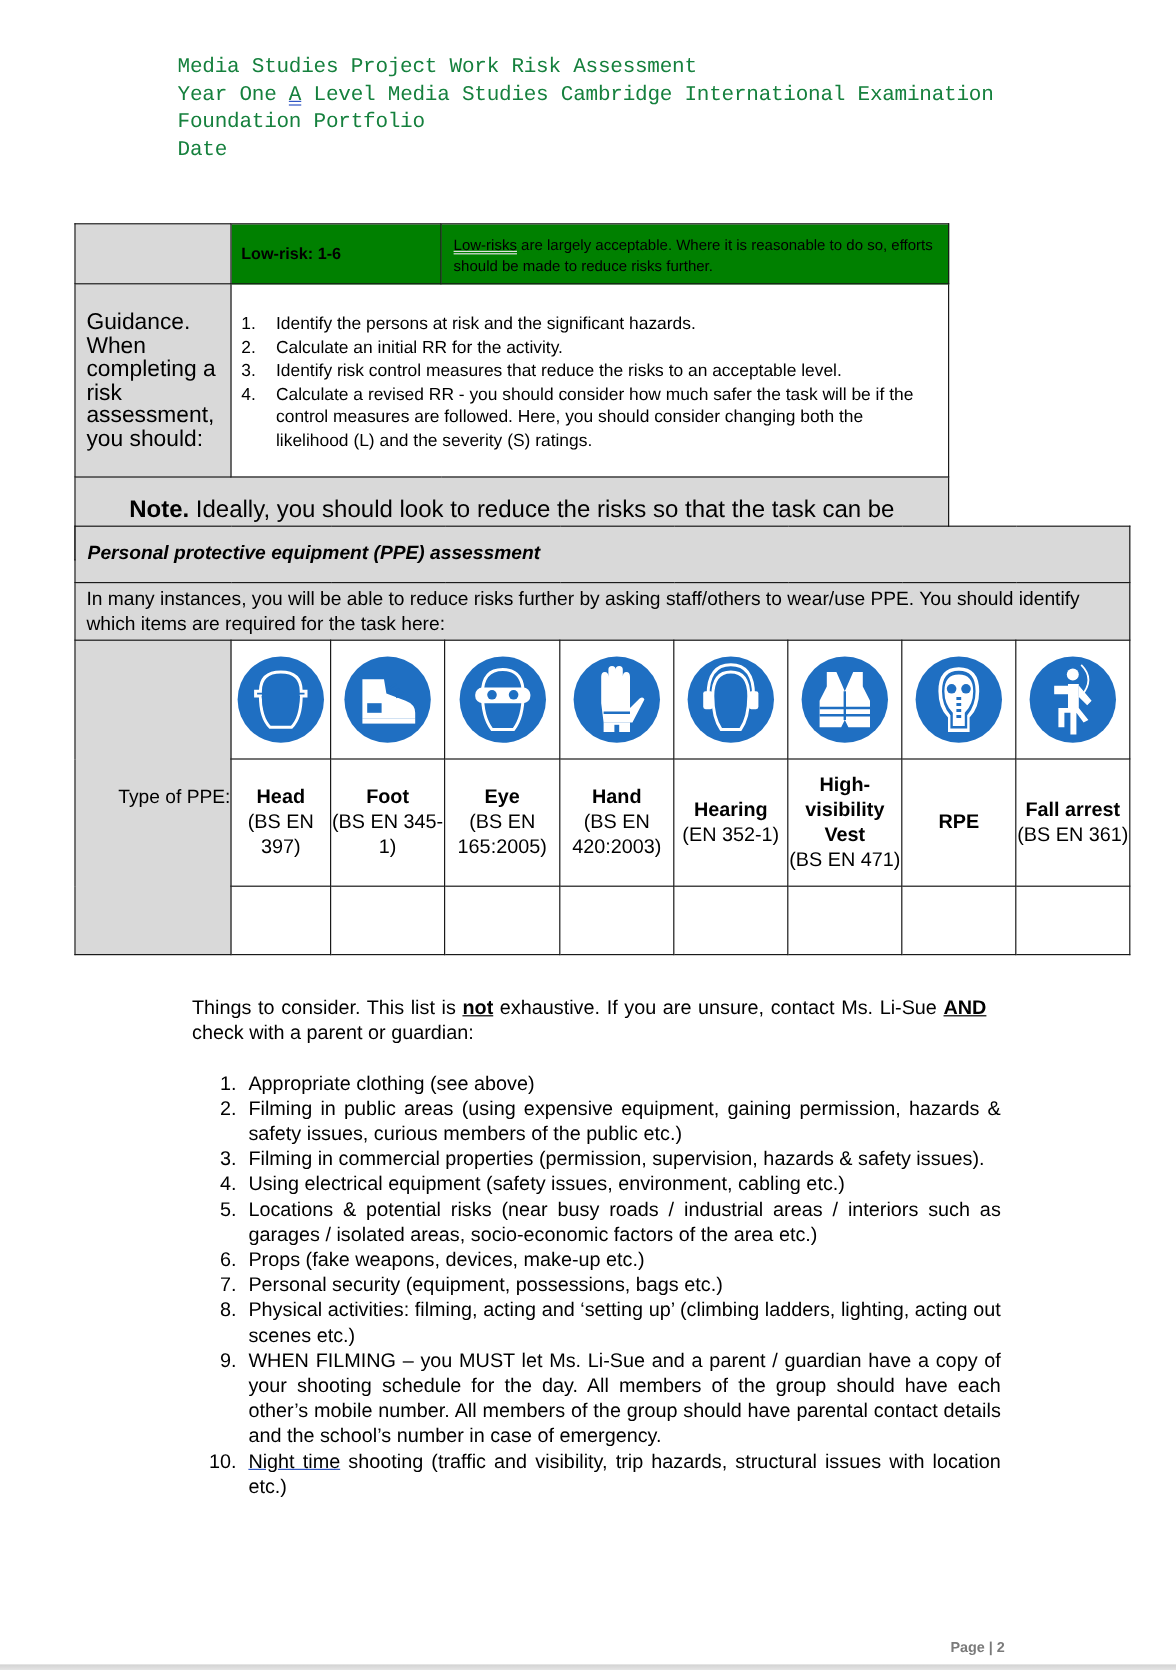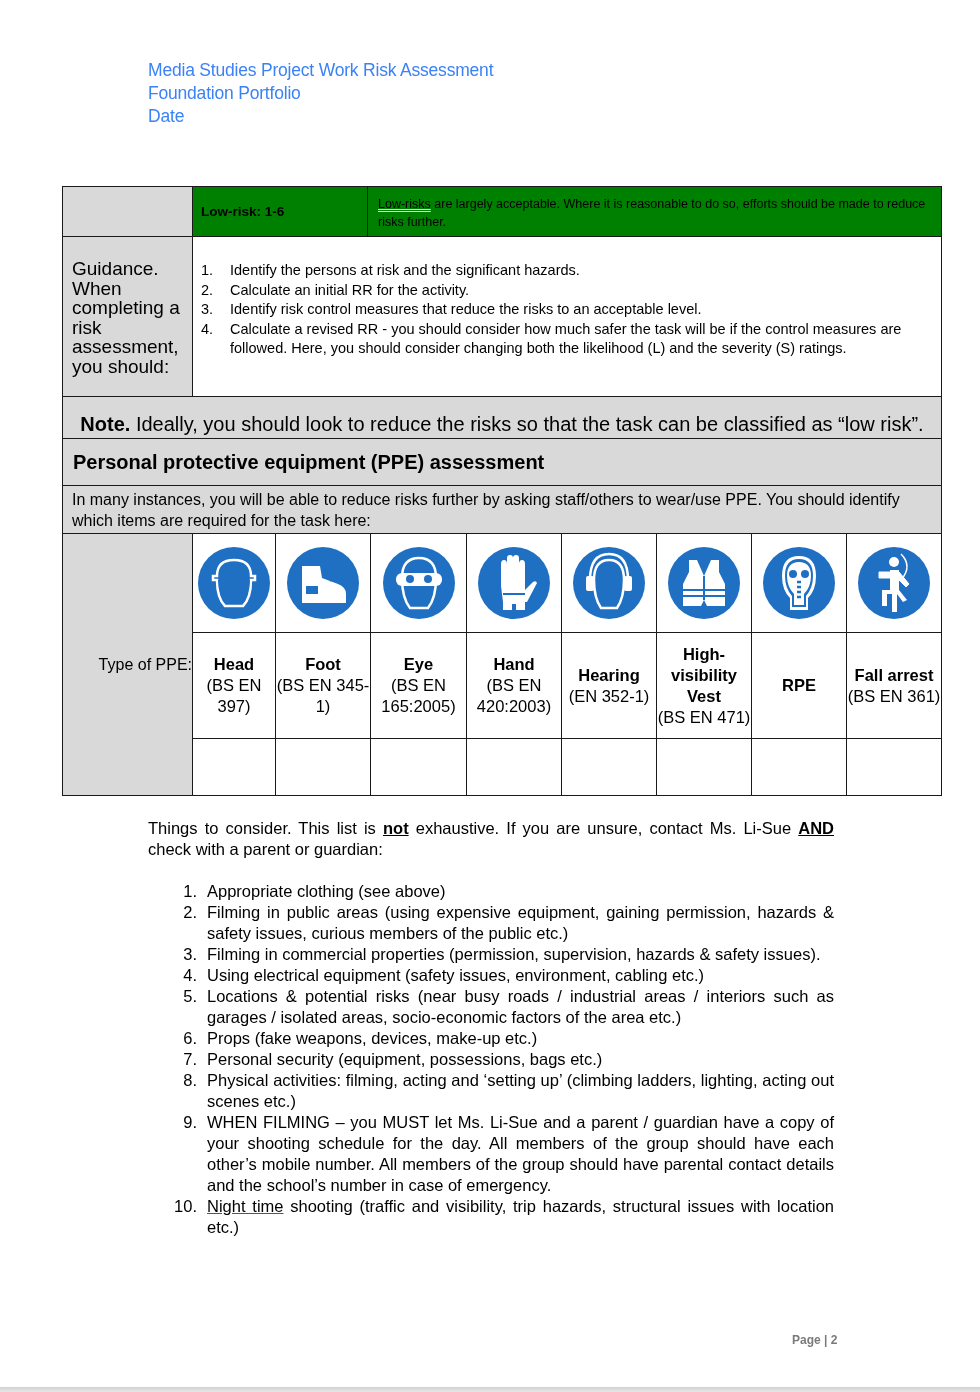--- a/index.html
+++ b/index.html
@@ -2,71 +2,72 @@
 <html><head>
 <meta charset="utf-8">
 <style>
   html, body { margin: 0; padding: 0; }
   body {
     width: 980px; height: 1392px; background: #ffffff; position: relative; overflow: hidden;
     font-family: "Liberation Sans", "DejaVu Sans", sans-serif; color: #000;
   }
   .page-bottom-rule { position: absolute; left: 0; right: 0; top: 1387px; height: 5px; background: linear-gradient(#d2d2d2, #e6e6e6); }
 
-  .header { position: absolute; left: 148px; top: 59px; font-family: Liberation Sans, sans-serif; color: #3b82f6; font-size: 17.5px; line-height: 23px; letter-spacing: -0.2px; }
+  .header { position: absolute; left: 148px; top: 45px; font-family: Liberation Mono, monospace; color: #15803d; font-size: 17.5px; line-height: 23px; letter-spacing: -0.2px; }
   .header div { white-space: nowrap; }
   .header .a-underline { text-decoration: underline; text-decoration-color: #2f55c4; text-decoration-style: double; }
 
   table { border-collapse: collapse; table-layout: fixed; }
   td { border: 1.5px solid #1a1a1a; vertical-align: middle; padding: 0; }
 
   
-  .risk-table { position: absolute; left: 62px; top: 186px; width: 880px; font-size: 14px; }
+  .risk-table { position: absolute; left: 62px; top: 186px; width: 729px; font-size: 14px; }
   .risk-table .grey { background: #d9d9d9; }
   .risk-table .green { background: #008000; color: #000; }
   .low-label { font-weight: bold; font-size: 13.5px; padding-left: 8px; }
   .low-desc { font-size: 12.5px; line-height: 18px; padding: 6px 6px 4px 10px; }
   .low-desc .ul { text-decoration: underline; text-decoration-style: double; text-decoration-color: #e0e0e0; }
   .guid-label { font-size: 19px; line-height: 19.5px; padding: 22px 4px 20px 9px; vertical-align: top; }
   .guid-list { font-size: 14.5px; line-height: 19.6px; padding: 24px 8px 18px 8px; vertical-align: top; }
   .guid-list ol, .things-list { margin: 0; padding: 0; list-style: none; }
   .guid-list li { display: flex; }
   .guid-list .num { width: 29px; flex-shrink: 0; }
   .note-cell { font-size: 20px; padding: 16px 9px 6px 9px; text-align: center; }
   .note-cell b { font-weight: bold; }
 
   
   .ppe-table { position: absolute; left: 62px; top: 438px; width: 880px; font-size: 16px; }
   .ppe-table .grey { background: #d9d9d9; }
-  .ppe-title { font-weight: bold; font-size: 20px; height: 46px; padding: 0 10px; }
+  .ppe-title { font-weight: bold; font-size: 16px; height: 46px; padding: 0 10px; font-style: italic; }
   .ppe-intro { font-size: 16px; line-height: 21px; padding: 3px 8px 2px 9px; }
   .ppe-type-label { font-size: 16px; padding-left: 10px; text-align: right; }
   .icon-cell { height: 98px; text-align: center; }
   .icon-cell svg { display: block; margin: 0 auto; }
   .name-cell { height: 105px; text-align: center; line-height: 21px; font-size: 16.5px; }
   .name-cell b { display: block; font-weight: bold; }
   .blank-cell { height: 56px; }
 
   
   .things { position: absolute; left: 148px; top: 818px; width: 686px; font-size: 16.5px; line-height: 21px; }
-  .things p { margin: 0; text-align: justify; }
+  .things p { margin: 12px; text-align: justify; }
   .things .ul-bold { font-weight: bold; text-decoration: underline; }
   .things-list { margin-top: 21px; }
   .things-list li { display: flex; text-align: justify; }
   .things-list .num { width: 59px; flex-shrink: 0; text-align: right; padding-right: 10px; box-sizing: border-box; }
   .things-list .txt { flex: 1; }
   .blue-ul { text-decoration: underline; text-decoration-color: #2f55c4; }
 
-  .footer { position: absolute; left: 792px; top: 1333px; font-size: 12px; color: #7a7a7a; font-weight: bold; }
+  .footer { position: absolute; left: 792px; top: 1366px; font-size: 12px; color: #7a7a7a; font-weight: bold; }
 </style>
 </head>
 <body>
 
 <div class="header">
   <div>Media Studies Project Work Risk Assessment</div>
+  <div><span>Year One </span><span class="a-underline">A</span><span> Level Media Studies Cambridge International Examination</span></div>
   <div>Foundation Portfolio</div>
   <div>Date</div>
 </div>
 
 <table class="risk-table">
   <colgroup>
       <col style="width:130px">
       <col style="width:175px">
       <col>
     </colgroup>

